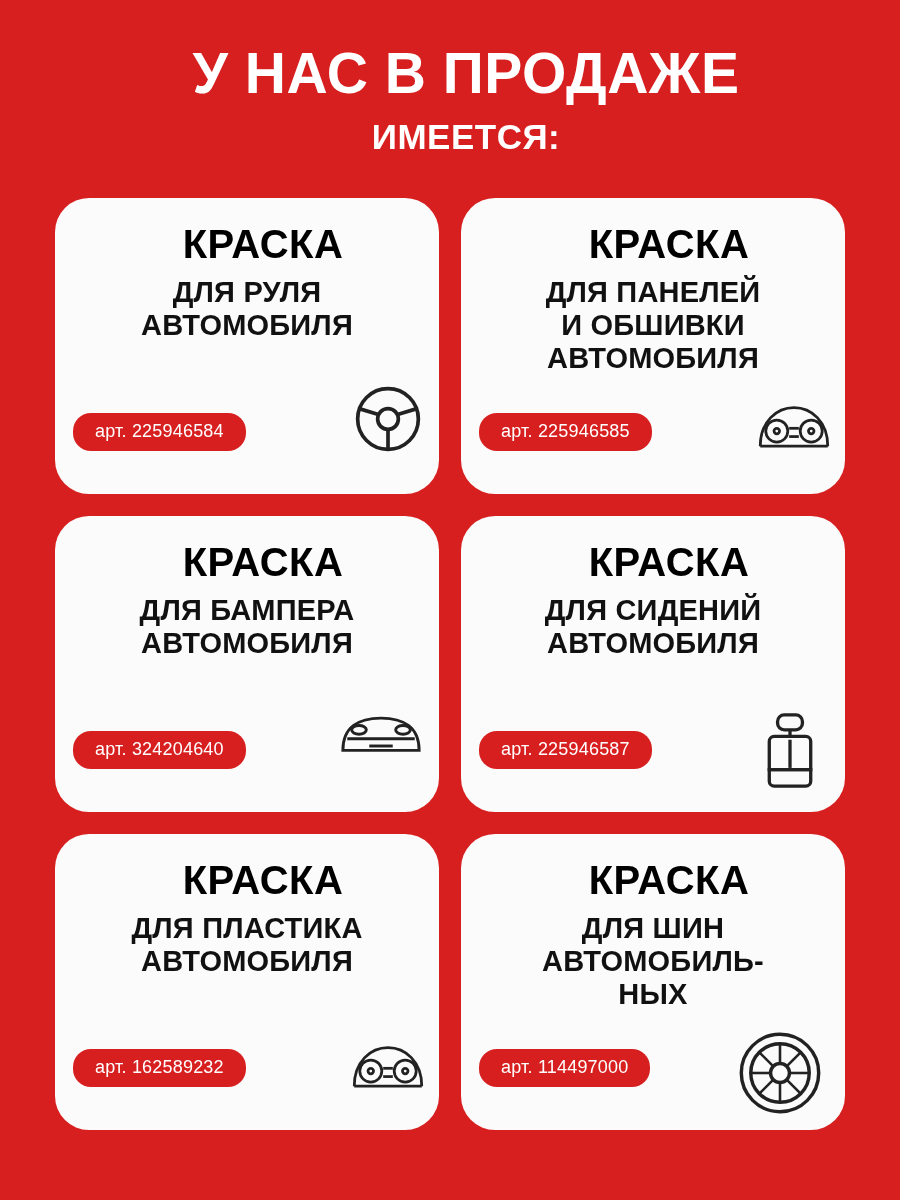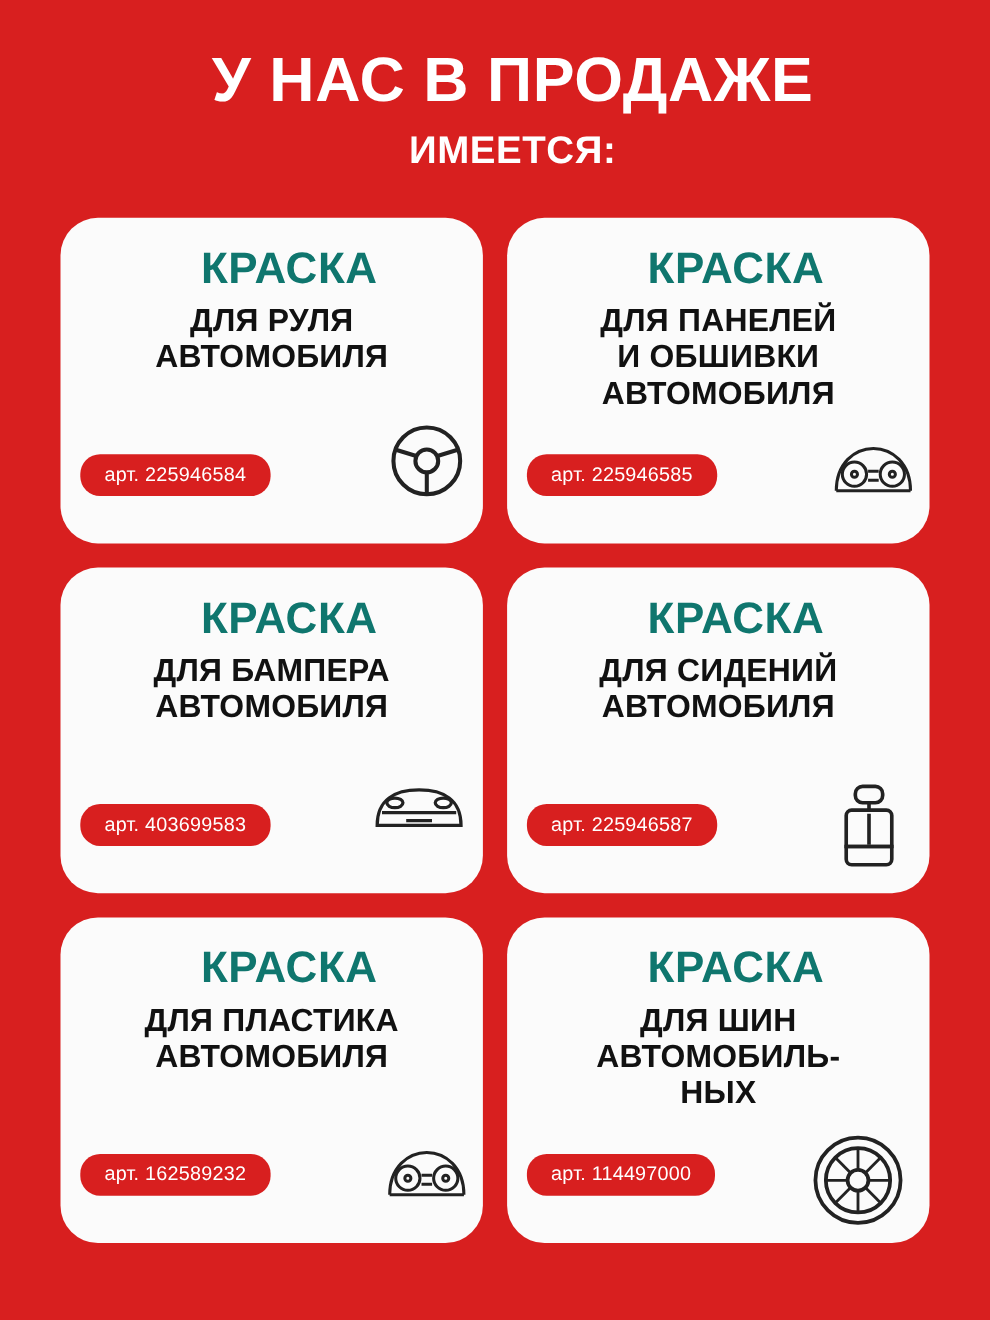--- a/index.html
+++ b/index.html
@@ -68,21 +68,21 @@
     background: #fbfbfb;
     border-radius: 34px;
     padding: 26px 20px 0 20px;
     display: flex;
     flex-direction: column;
     align-items: center;
     overflow: visible;
   }
 
   .card-title {
-    color: #0f766e;
+    color: #000000;
     font-weight: bold;
     font-size: 40px;
     line-height: 1.0;
     letter-spacing: 0.5px;
     text-align: center;
     margin-left: 32px;
   }
 
   .card-sub {
     color: #111111;
@@ -175,21 +175,21 @@
           <circle cx="80" cy="48" r="4"></circle>
           <path d="M48 44 h14"></path>
           <path d="M48 56 h14"></path>
         </svg>
       </div>
     </div>
 
     <div class="card pill-left">
       <div class="card-title">КРАСКА</div>
       <div class="card-sub">ДЛЯ БАМПЕРА<br>АВТОМОБИЛЯ</div>
-      <div class="pill">арт. 403699583</div>
+      <div class="pill">арт. 324204640</div>
       <div class="icon bumper">
         <svg viewBox="0 0 120 70" fill="none" stroke="#222" stroke-width="4">
           <path d="M8 56 C8 24 30 12 60 12 C90 12 112 24 112 56 Z"></path>
           <path d="M14 40 H106"></path>
           <ellipse cx="30" cy="28" rx="10" ry="6"></ellipse>
           <ellipse cx="90" cy="28" rx="10" ry="6"></ellipse>
           <path d="M44 50 H76"></path>
         </svg>
       </div>
     </div>

